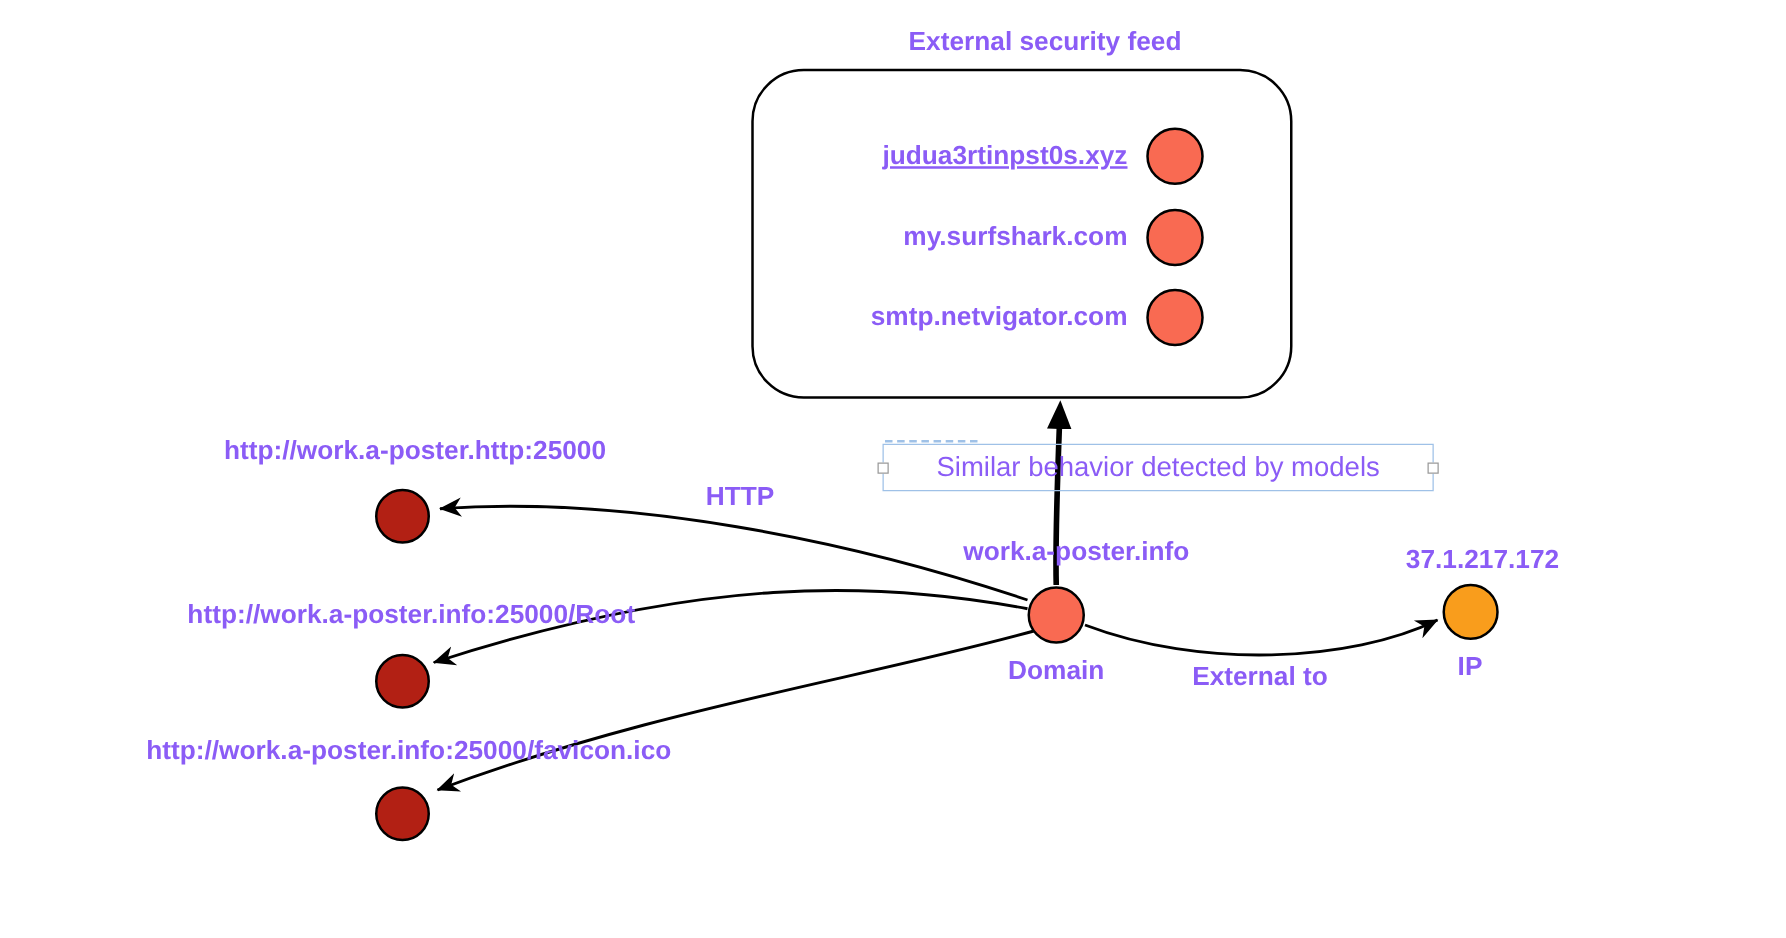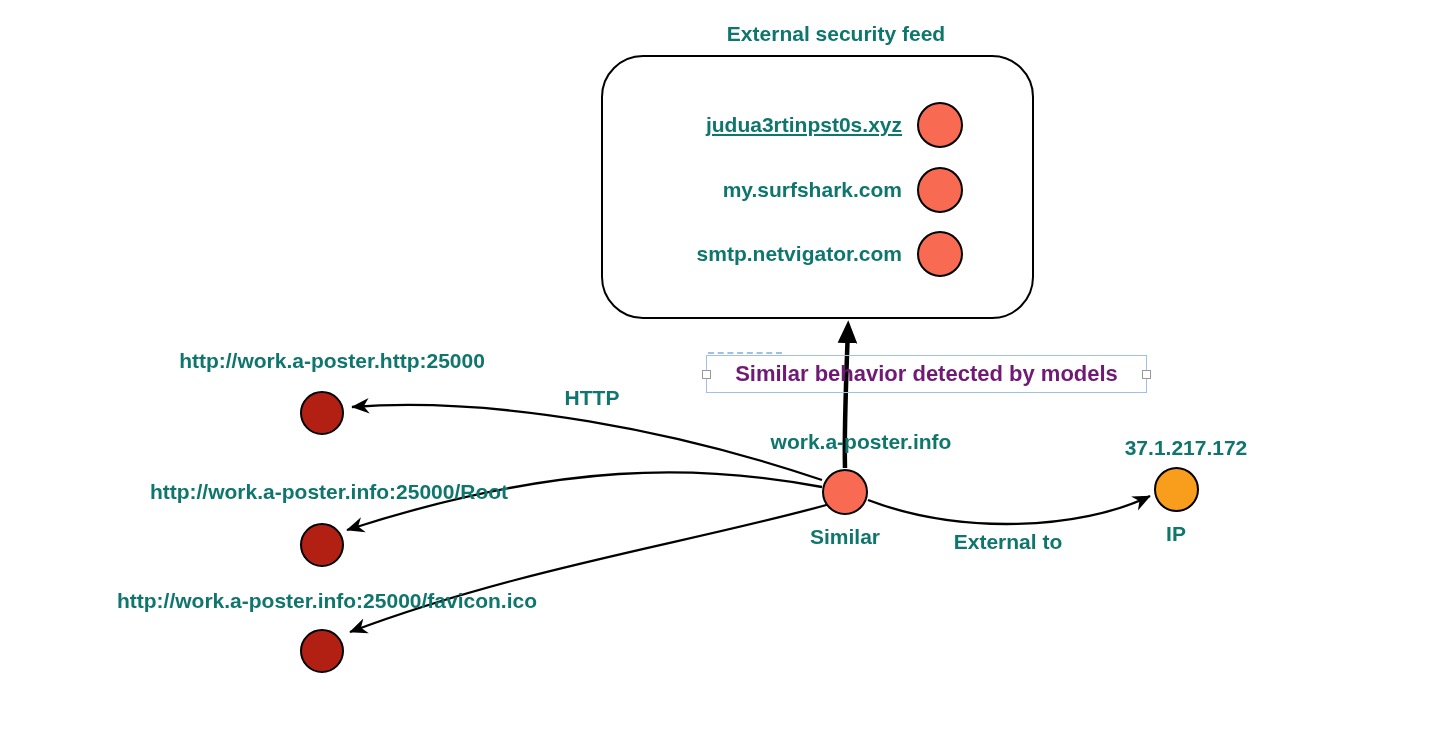--- a/index.html
+++ b/index.html
@@ -2,39 +2,39 @@
 <html><head>
 <meta charset="utf-8">
 <style>
   html,body{margin:0;padding:0;background:#fff;}
   .canvas{
     position:relative;width:1429px;height:750px;background:#ffffff;
     overflow:hidden;font-family:"Liberation Sans",sans-serif;
   }
   .edges{position:absolute;left:0;top:0;}
   .lbl{
-    position:absolute;font-weight:bold;color:#0f766e;font-size:21px;
+    position:absolute;font-weight:bold;color:#8b5cf6;font-size:21px;
     white-space:nowrap;transform:translateX(-50%);line-height:1.2;
   }
   .lbl.right-align{transform:none;text-align:right;}
   .node{
     position:absolute;border:2.5px solid #000;border-radius:50%;
     box-sizing:border-box;background:#ccc;
   }
   .feedbox{
     position:absolute;left:601px;top:55px;width:433px;height:264px;
     border:2.5px solid #000;border-radius:42px;background:#fff;
     box-sizing:border-box;
   }
   .selbox{
     position:absolute;left:706px;top:355px;width:441px;height:38px;
     border:1px solid #9FC1E7;box-sizing:border-box;
     display:flex;align-items:center;justify-content:center;
   }
-  .selbox .sel-text{font-weight:bold;font-size:22px;color:#701a75;white-space:nowrap;}
+  .selbox .sel-text{font-weight:normal;font-size:22px;color:#8b5cf6;white-space:nowrap;}
   .handle{
     position:absolute;width:7px;height:7px;background:#fff;
     border:1px solid #9a9a9a;box-sizing:content-box;
   }
   .handle.left{left:-5px;top:50%;margin-top:-4px;}
   .handle.right{right:-5px;top:50%;margin-top:-4px;}
   .sel-dash{
     position:absolute;left:1px;top:-4px;width:74px;height:0;
     border-top:2px dashed #9FC1E7;
   }
@@ -76,21 +76,21 @@
   <div class="node" style="left: 300px; top: 391px; width: 44px; height: 44px; background: rgb(178, 32, 20);"></div>
 
   <div class="lbl" style="left:329px;top:479px;">http://work.a-poster.info:25000/Root</div>
   <div class="node" style="left: 300px; top: 523px; width: 44px; height: 44px; background: rgb(178, 32, 20);"></div>
 
   <div class="lbl" style="left:327px;top:588px;">http://work.a-poster.info:25000/favicon.ico</div>
   <div class="node" style="left: 300px; top: 629px; width: 44px; height: 44px; background: rgb(178, 32, 20);"></div>
 
   <div class="lbl" style="left:861px;top:429px;">work.a-poster.info</div>
   <div class="node" style="left: 822px; top: 469px; width: 46px; height: 46px; background: rgb(249, 106, 82);"></div>
-  <div class="lbl" style="left:845px;top:524px;">Similar</div>
+  <div class="lbl" style="left:845px;top:524px;">Domain</div>
 
   <div class="lbl" style="left:1186px;top:435px;">37.1.217.172</div>
   <div class="node" style="left: 1154px; top: 467px; width: 45px; height: 45px; background: rgb(249, 157, 28);"></div>
   <div class="lbl" style="left:1176px;top:521px;">IP</div>
 
   <div class="lbl" style="left:592px;top:385px;">HTTP</div>
   <div class="lbl" style="left:1008px;top:529px;">External to</div>
 
   <div class="selbox">
     <div class="sel-dash"></div>

